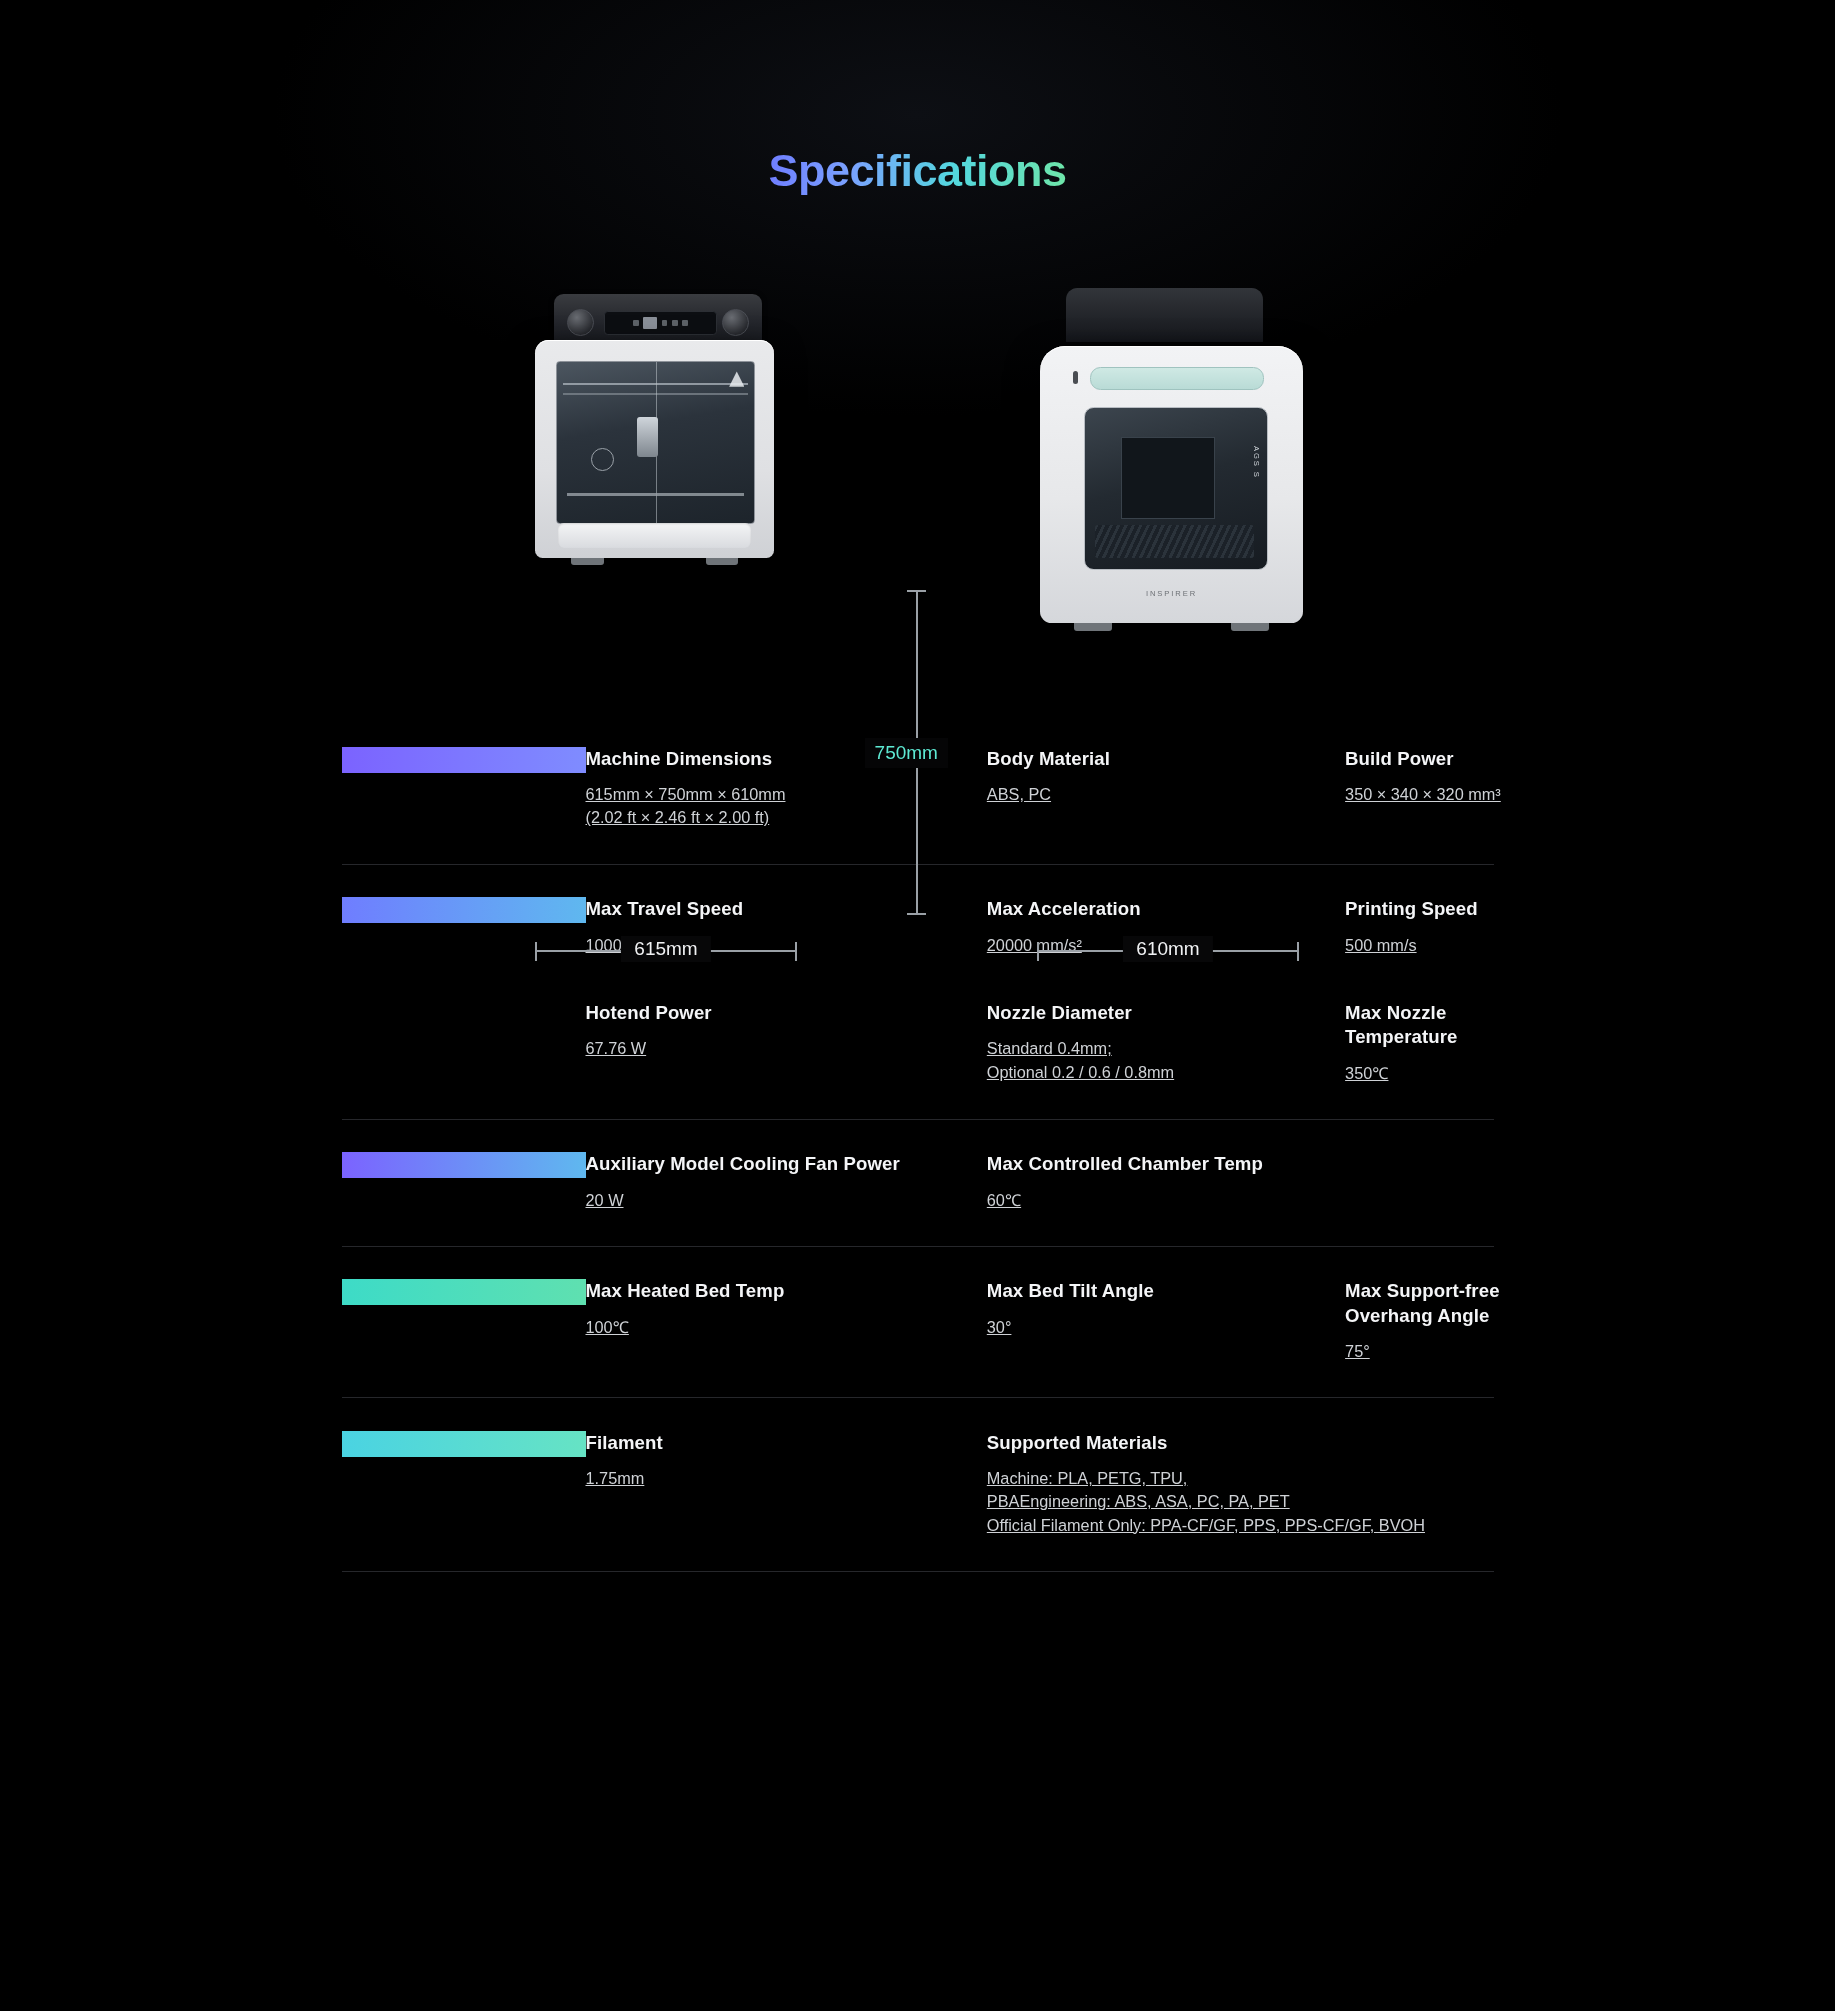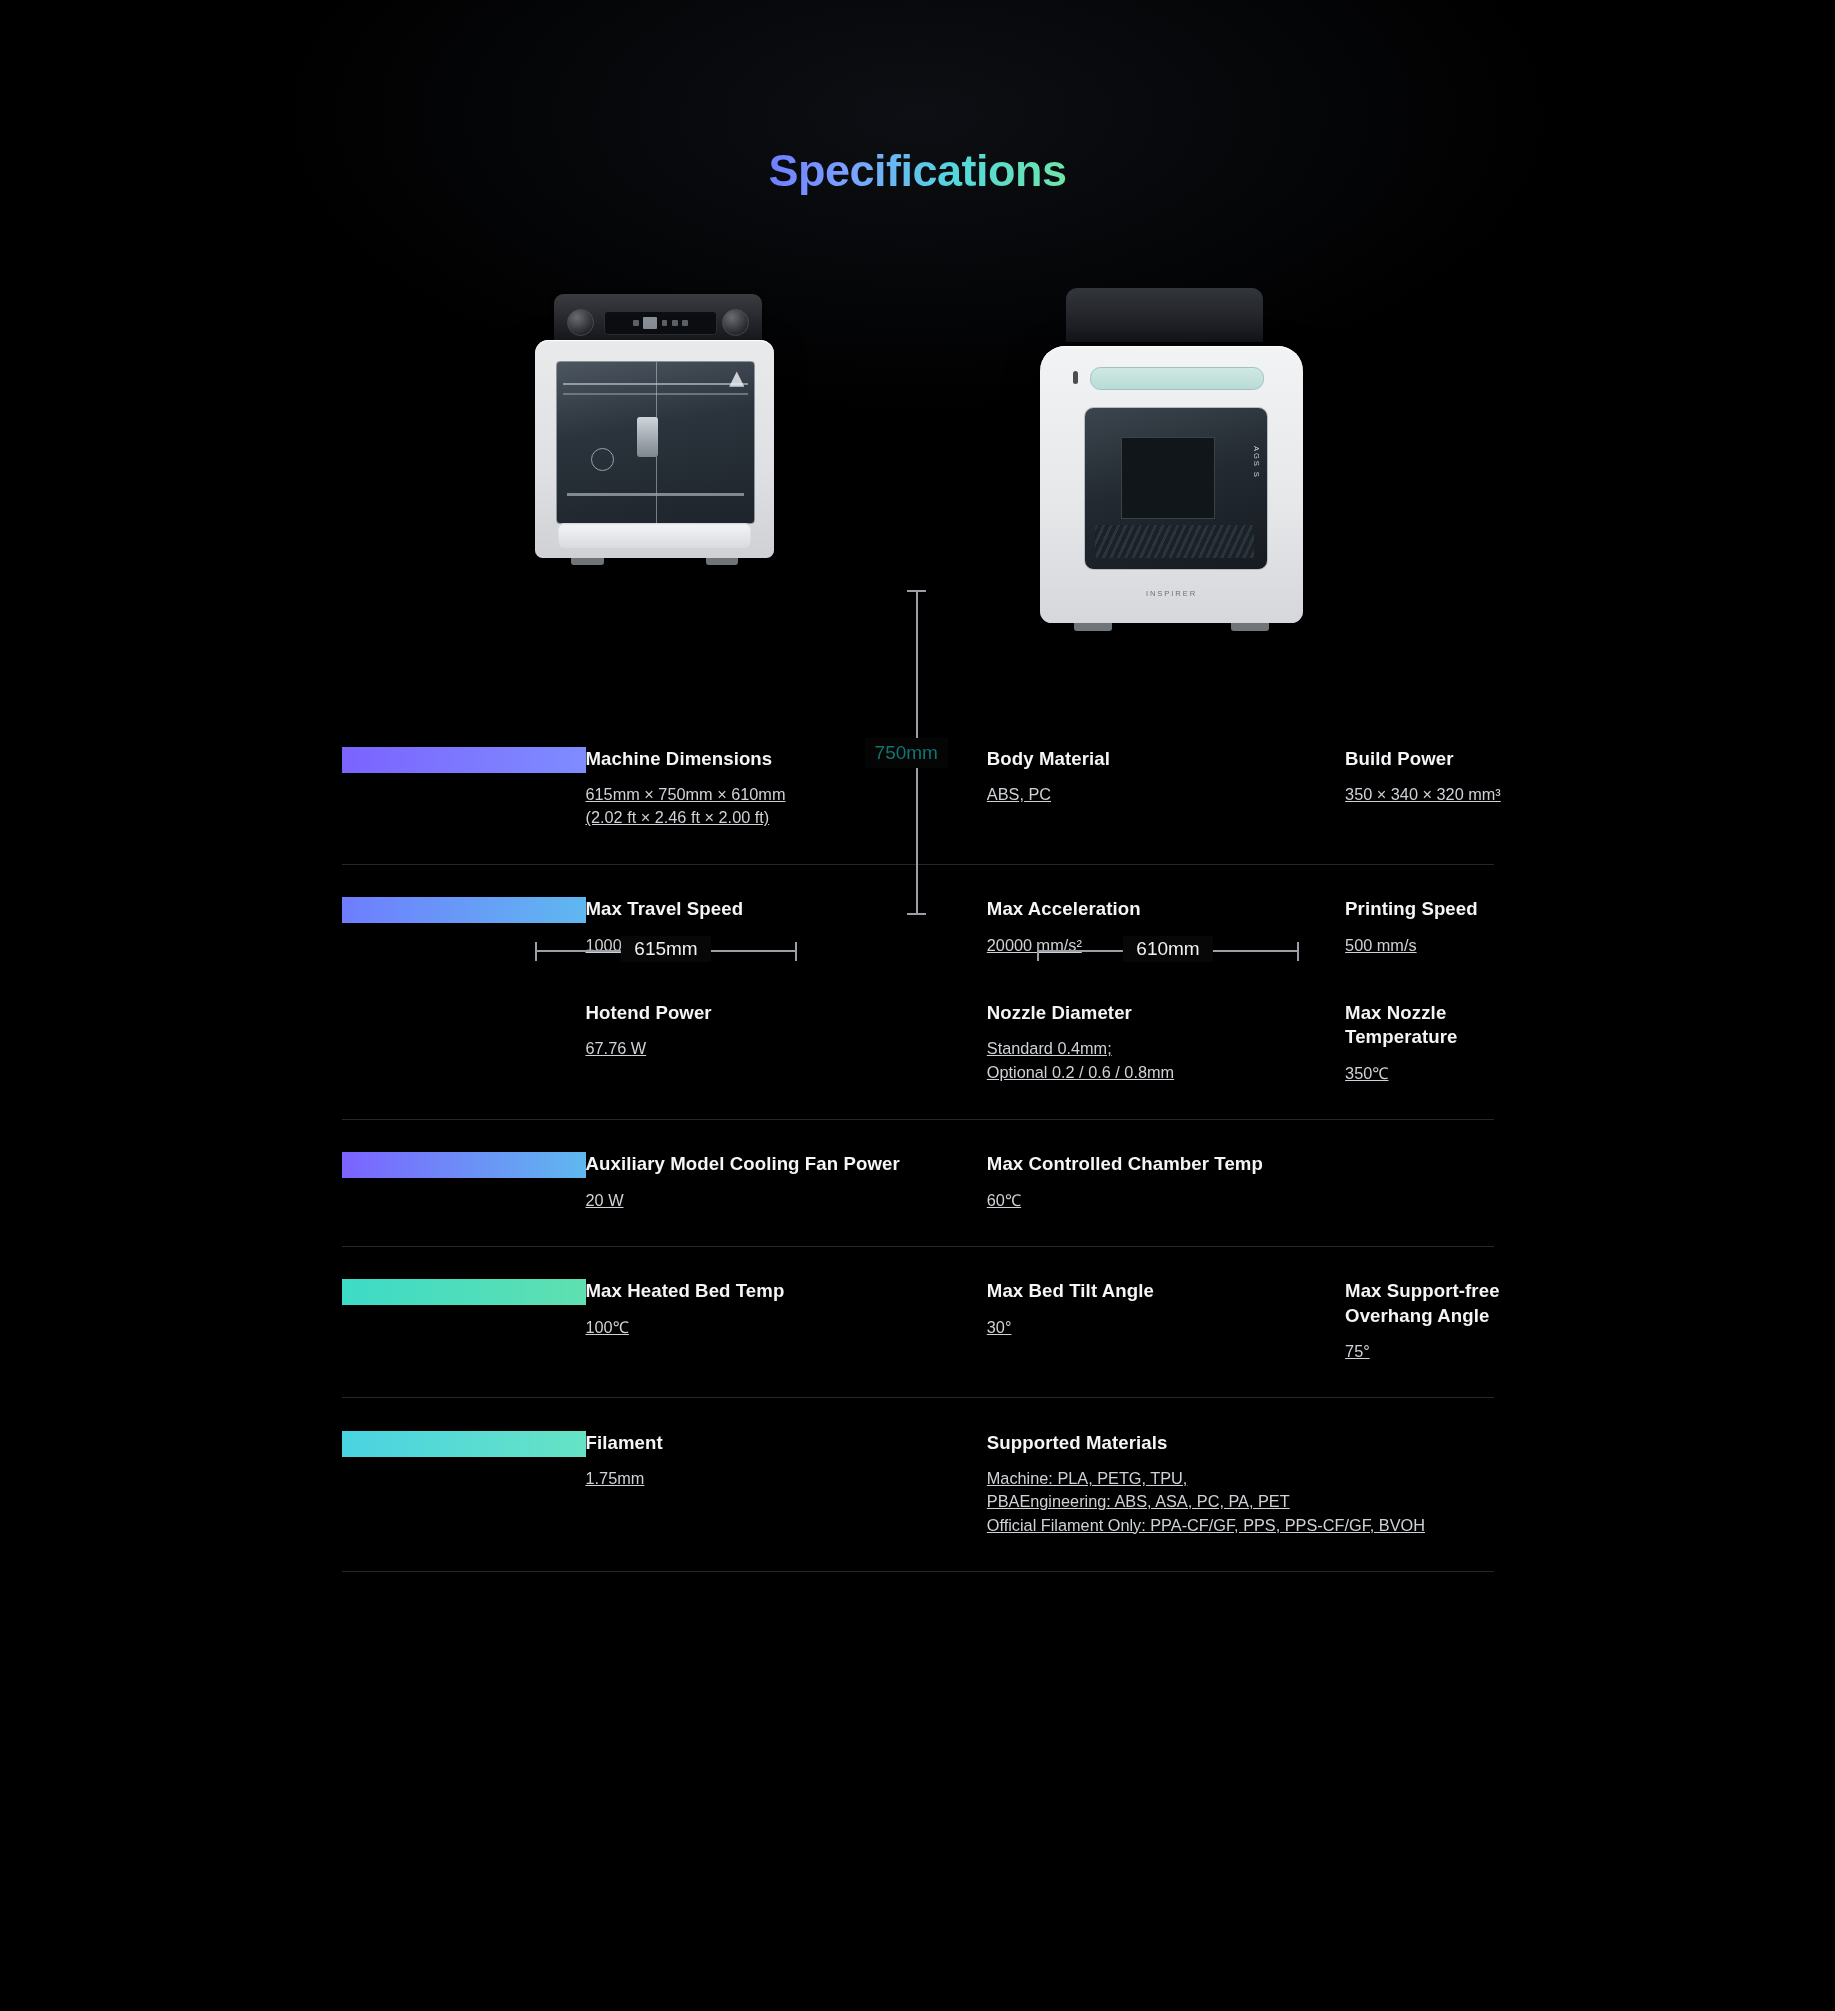--- a/index.html
+++ b/index.html
@@ -250,21 +250,21 @@
     width: 19px; height: 1.9px;
     background: #9aa0a6;
   }
   .dim-v::before { top: 0; }
   .dim-v::after  { bottom: 0; }
   .dim-v-label {
     position: absolute;
     left: 865px;
     top: 454px;
     font-size: 19px;
-    color: #0f766e;
+    color: #5eead4;
     background: #050506;
     padding: 3.8px 9.6px;
     text-align: right;
   }
 
   
   .dim-h {
     position: absolute;
     height: 1.9px;
     background: #9aa0a6;

